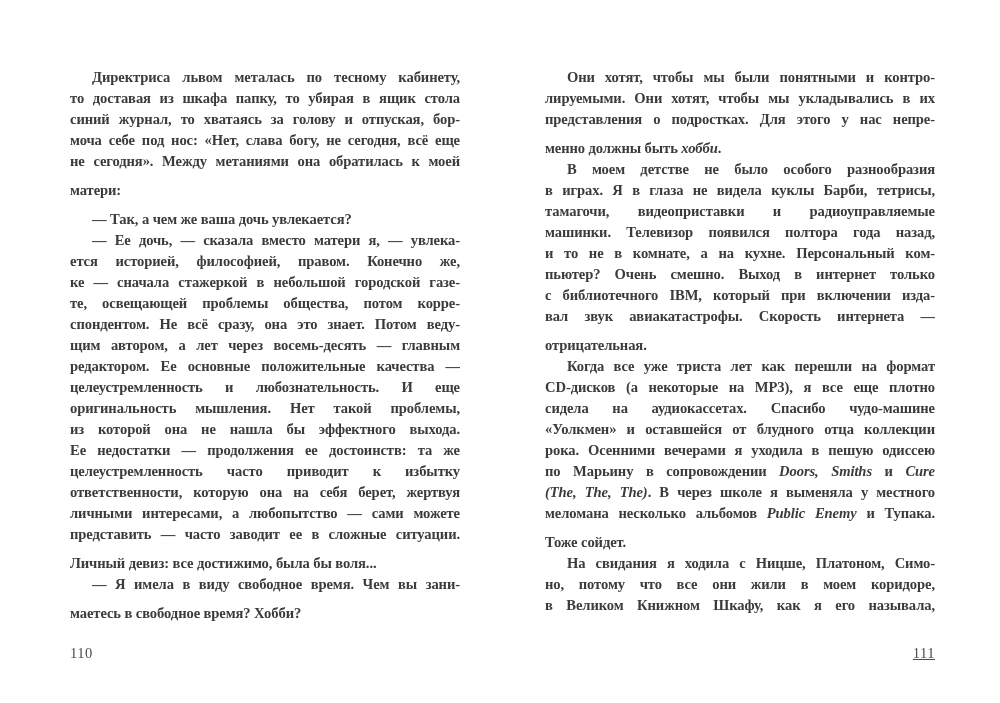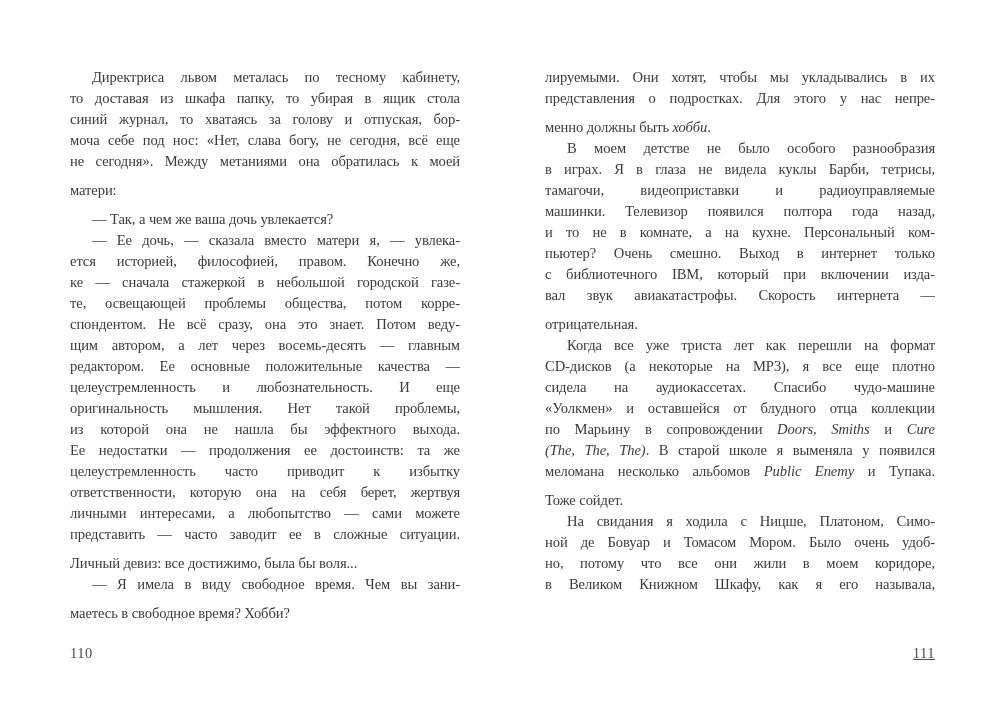--- a/index.html
+++ b/index.html
@@ -32,20 +32,21 @@
   }
   .page.left  .text-block { left: 70px; }
   .page.right .text-block { left: 45px; }
   .line {
     height: 21px;
     line-height: 21px;
     overflow: hidden;
     text-align: justify;
     text-align-last: justify;
     white-space: normal;
+    font-weight: bold;
   }
   .line.end { text-align-last: left; margin-top: 8px; }
   .line.first { text-indent: 22px; }
   .line i { font-style: italic; }
   .folio {
     position: absolute;
     top: 645px;
     font-size: 14.5px;
     color: var(--folio-color, #4c4c4c);
     letter-spacing: 0.5px;
@@ -84,41 +85,42 @@
         <div class="line"><span>представить — часто заводит ее в сложные ситуации.</span></div>
         <div class="line end"><span>Личный девиз: все достижимо, была бы воля...</span></div>
         <div class="line first"><span>— Я имела в виду свободное время. Чем вы зани-</span></div>
         <div class="line end"><span>маетесь в свободное время? Хобби?</span></div>
       </div>
     <div class="folio">110</div>
   </section>
 
   <section class="page right">
     <div class="text-block">
+        <div class="line first"><span>Они хотят, чтобы мы были понятными и контро-</span></div>
         <div class="line"><span>лируемыми. Они хотят, чтобы мы укладывались в их</span></div>
         <div class="line"><span>представления о подростках. Для этого у нас непре-</span></div>
         <div class="line end"><span>менно должны быть </span><i>хобби</i><span>.</span></div>
         <div class="line first"><span>В моем детстве не было особого разнообразия</span></div>
         <div class="line"><span>в играх. Я в глаза не видела куклы Барби, тетрисы,</span></div>
         <div class="line"><span>тамагочи, видеоприставки и радиоуправляемые</span></div>
         <div class="line"><span>машинки. Телевизор появился полтора года назад,</span></div>
         <div class="line"><span>и то не в комнате, а на кухне. Персональный ком-</span></div>
         <div class="line"><span>пьютер? Очень смешно. Выход в интернет только</span></div>
         <div class="line"><span>с библиотечного IBM, который при включении изда-</span></div>
         <div class="line"><span>вал звук авиакатастрофы. Скорость интернета —</span></div>
         <div class="line end"><span>отрицательная.</span></div>
         <div class="line first"><span>Когда все уже триста лет как перешли на формат</span></div>
         <div class="line"><span>CD-дисков (а некоторые на MP3), я все еще плотно</span></div>
         <div class="line"><span>сидела на аудиокассетах. Спасибо чудо-машине</span></div>
         <div class="line"><span>«Уолкмен» и оставшейся от блудного отца коллекции</span></div>
+        <div class="line"><span>рока. Осенними вечерами я уходила в пешую одиссею</span></div>
         <div class="line"><span>по Марьину в сопровождении </span><i>Doors, Smiths</i><span> и </span><i>Cure</i></div>
-        <div class="line"><i>(The, The, The)</i><span>. В старой школе я выменяла у появился</span></div>
+        <div class="line"><i>(The, The, The)</i><span>. В через школе я выменяла у местного</span></div>
         <div class="line"><span>меломана несколько альбомов </span><i>Public Enemy</i><span> и Тупака.</span></div>
         <div class="line end"><span>Тоже сойдет.</span></div>
         <div class="line first"><span>На свидания я ходила с Ницше, Платоном, Симо-</span></div>
-        <div class="line"><span>ной де Бовуар и Томасом Мором. Было очень удоб-</span></div>
         <div class="line"><span>но, потому что все они жили в моем коридоре,</span></div>
         <div class="line"><span>в Великом Книжном Шкафу, как я его называла,</span></div>
       </div>
     <div class="folio">111</div>
   </section>
 
 </div>
 
 </body></html>

